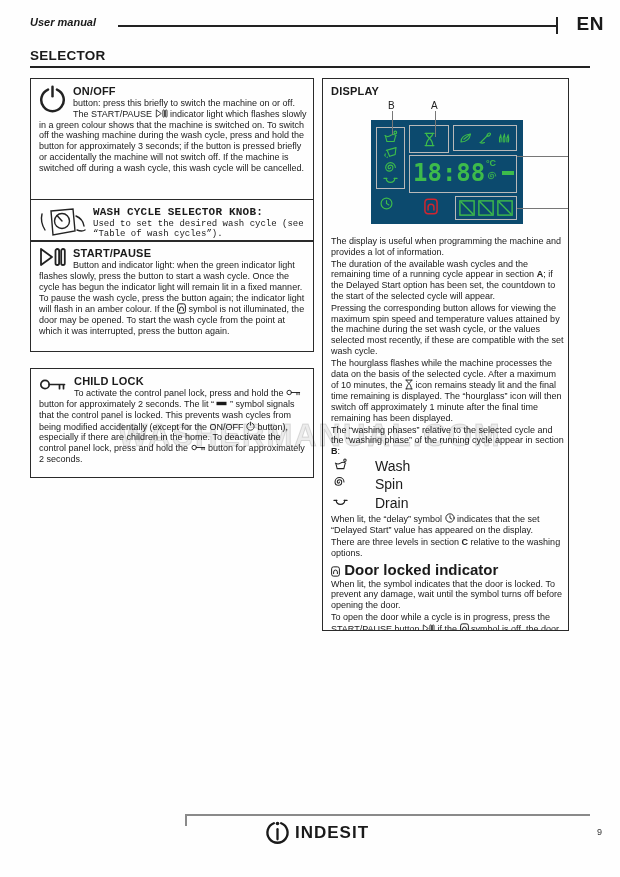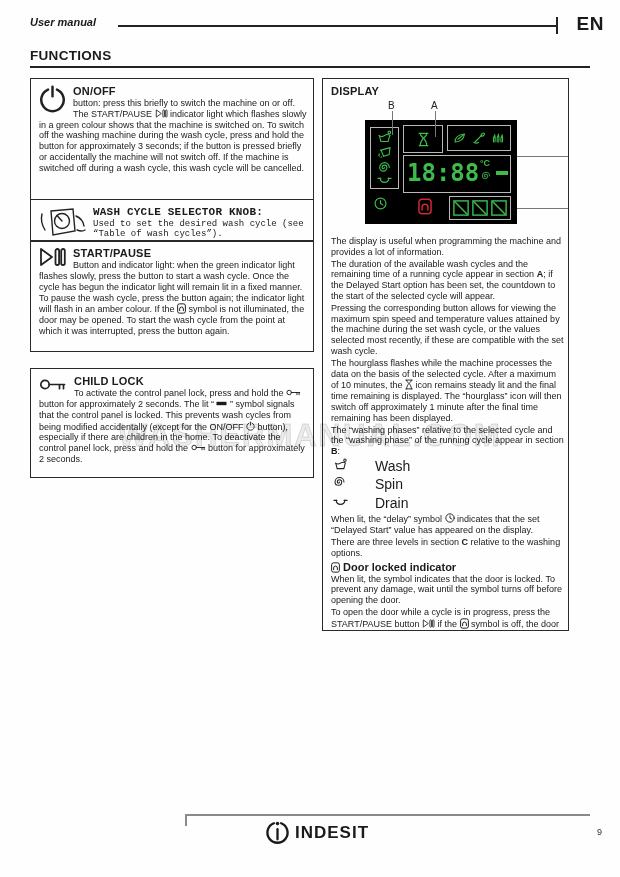--- a/index.html
+++ b/index.html
@@ -39,42 +39,42 @@
   .ii[data-name="power-icon"]{width:9px;height:10px;vertical-align:-1px;}
   .ii[data-name="hourglass-icon"]{width:8px;height:11px;vertical-align:-2px;}
   .ii[data-name="delay-icon"]{width:10px;height:10px;vertical-align:-1px;}
   .ii[data-name="lock-bar-icon"]{width:11px;height:7px;vertical-align:0px;}
 
   
   .fig{position:relative;height:132px;margin:3px 0 4px 0;}
   .fig-label{position:absolute;font-size:10px;color:#222;font-weight:normal;}
   .leader-v{position:absolute;width:1px;background:#777;z-index:3;}
   .leader-h{position:absolute;height:1px;background:#777;z-index:3;}
-  .lcd{position:absolute;left:34px;top:20px;width:152px;height:104px;background:#000000;color:#3dbb4b;}
+  .lcd{position:absolute;left:40px;top:20px;width:152px;height:104px;background:#0c4a6e;color:#3dbb4b;}
   .lcdbox{position:absolute;border:1px solid #b9b9b9;box-sizing:border-box;}
   .phase-col{left:5px;top:7px;width:29px;height:62px;display:flex;flex-direction:column;align-items:center;justify-content:space-evenly;}
   .gicon{display:block;color:#3dbb4b;}
   .gicon svg{display:block;width:100%;height:100%;}
   .hour-zone{left:38px;top:5px;width:40px;height:28px;display:flex;align-items:center;justify-content:center;}
   .opt-zone{left:82px;top:5px;width:64px;height:26px;display:flex;align-items:center;justify-content:space-evenly;}
   .digit-zone{left:38px;top:35px;width:108px;height:38px;}
   .digits{position:absolute;left:3px;top:3px;font-family:"DejaVu Sans Mono",monospace;font-weight:bold;font-size:24px;line-height:1.2;letter-spacing:0px;color:#3dbb4b;}
   .celsius{position:absolute;left:76px;top:2px;font-size:9px;font-weight:bold;color:#3dbb4b;}
   .spin-mini{position:absolute;left:77px;top:15px;width:10px;height:10px;}
   .dash{position:absolute;left:92px;top:15px;width:12px;height:4px;background:#3dbb4b;}
   .lvl-zone{left:84px;top:76px;width:62px;height:24px;display:flex;align-items:center;justify-content:space-evenly;}
   .lvl{width:16px;height:16px;}
   .door-red{position:absolute;left:53px;top:77px;width:14px;height:19px;color:#cf2630;}
   .door-red svg{width:100%;height:100%;}
   .clock-pos{position:absolute;left:9px;top:77px;width:13px;height:13px;}
 
   
   .phase-row{position:relative;padding-left:44px;min-height:13px;margin:1px 0;font-size:14px;line-height:1.25;}
   .phase-row .ii{position:absolute;left:2px;top:0px;width:15px;height:12px;color:#222;}
-  .door-title{font-size:11px;font-weight:bold;margin:2px 0 0 0;}
+  .door-title{font-size:15px;font-weight:bold;margin:2px 0 0 0;}
 
   p{margin:0;}
   b{font-weight:bold;}
 
   
   .watermark{position:absolute;left:0;top:418px;width:100%;text-align:center;font-size:31px;font-weight:bold;letter-spacing:2px;color:rgba(0,0,0,0.07);-webkit-text-stroke:1px rgba(0,0,0,0.13);pointer-events:none;z-index:5;}
 
   
   .ftr-line{position:absolute;left:185px;top:814px;width:405px;height:2px;background:#8a8a8a;}
   .ftr-tick{position:absolute;left:185px;top:814px;width:2px;height:12px;background:#8a8a8a;}
@@ -86,21 +86,21 @@
 </style>
 </head>
 <body>
 
 <div class="page" data-name="manual-page">
 
   <div class="doc-type" data-name="doc-type-label">User manual</div>
   <div class="hdr-line" data-name="header-rule"></div>
   <div class="hdr-tick" data-name="header-rule-tick"></div>
   <div class="lang" data-name="language-code">EN</div>
-  <div class="page-title" data-name="page-title">FUNCTIONS</div>
+  <div class="page-title" data-name="page-title">SELECTOR</div>
   <div class="title-rule" data-name="page-title-rule"></div>
 
   <div class="col-left" data-name="functions-column">
 
     <div class="fbox" style="height:122px;" data-name="onoff-section">
       <span class="sec-icon icon-power-big" data-name="power-icon">
   <svg viewBox="0 0 24 25" fill="none" stroke="currentColor" stroke-width="2.2" stroke-linecap="round">
     <path d="M8 4.6 a10 10 0 1 0 8 0"></path>
             <path d="M12 2 v8.5"></path>
   </svg>

